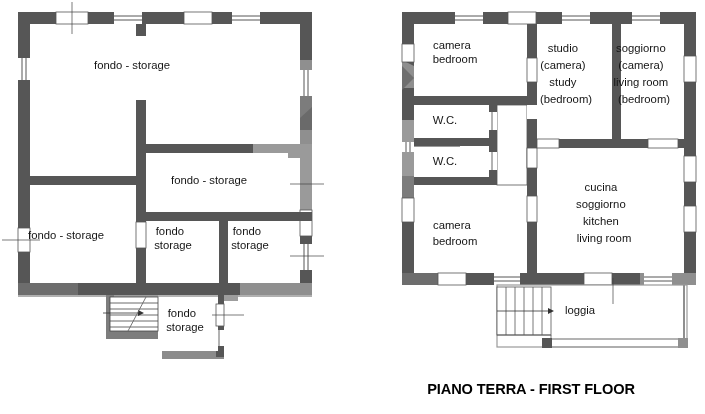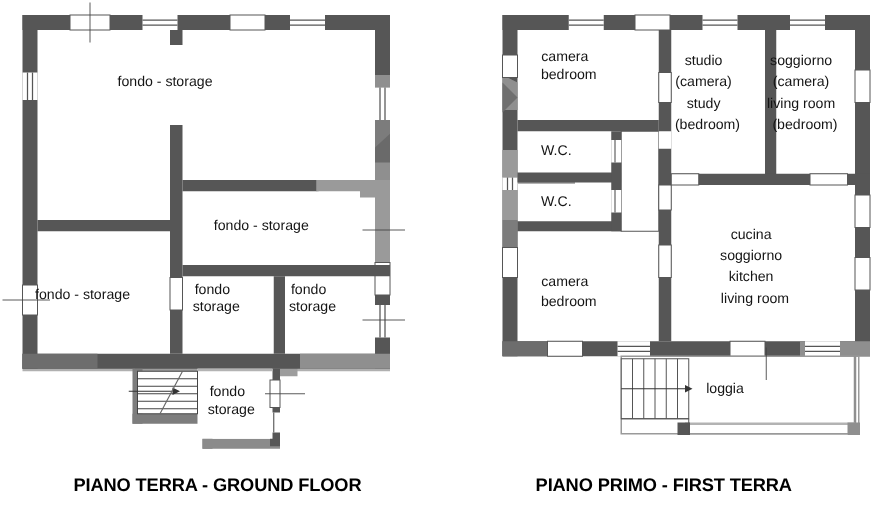--- a/index.html
+++ b/index.html
@@ -387,17 +387,16 @@
         <tspan x="615" dy="17">living room</tspan>
       </text>
 
       <text class="room-label" x="591" y="311">
         <tspan x="591" dy="0">loggia</tspan>
       </text>
     </g>
 
   </svg>
 
-  <div class="caption" id="caption-ground">PIANO TERRA - GROUND FLOOR</div>
-
-  <div class="caption" id="caption-first">PIANO PRIMO - FIRST TERRA</div>
+
+  <div class="caption" id="caption-first">PIANO TERRA - FIRST FLOOR</div>
 
 </div>
 
 </body></html>

